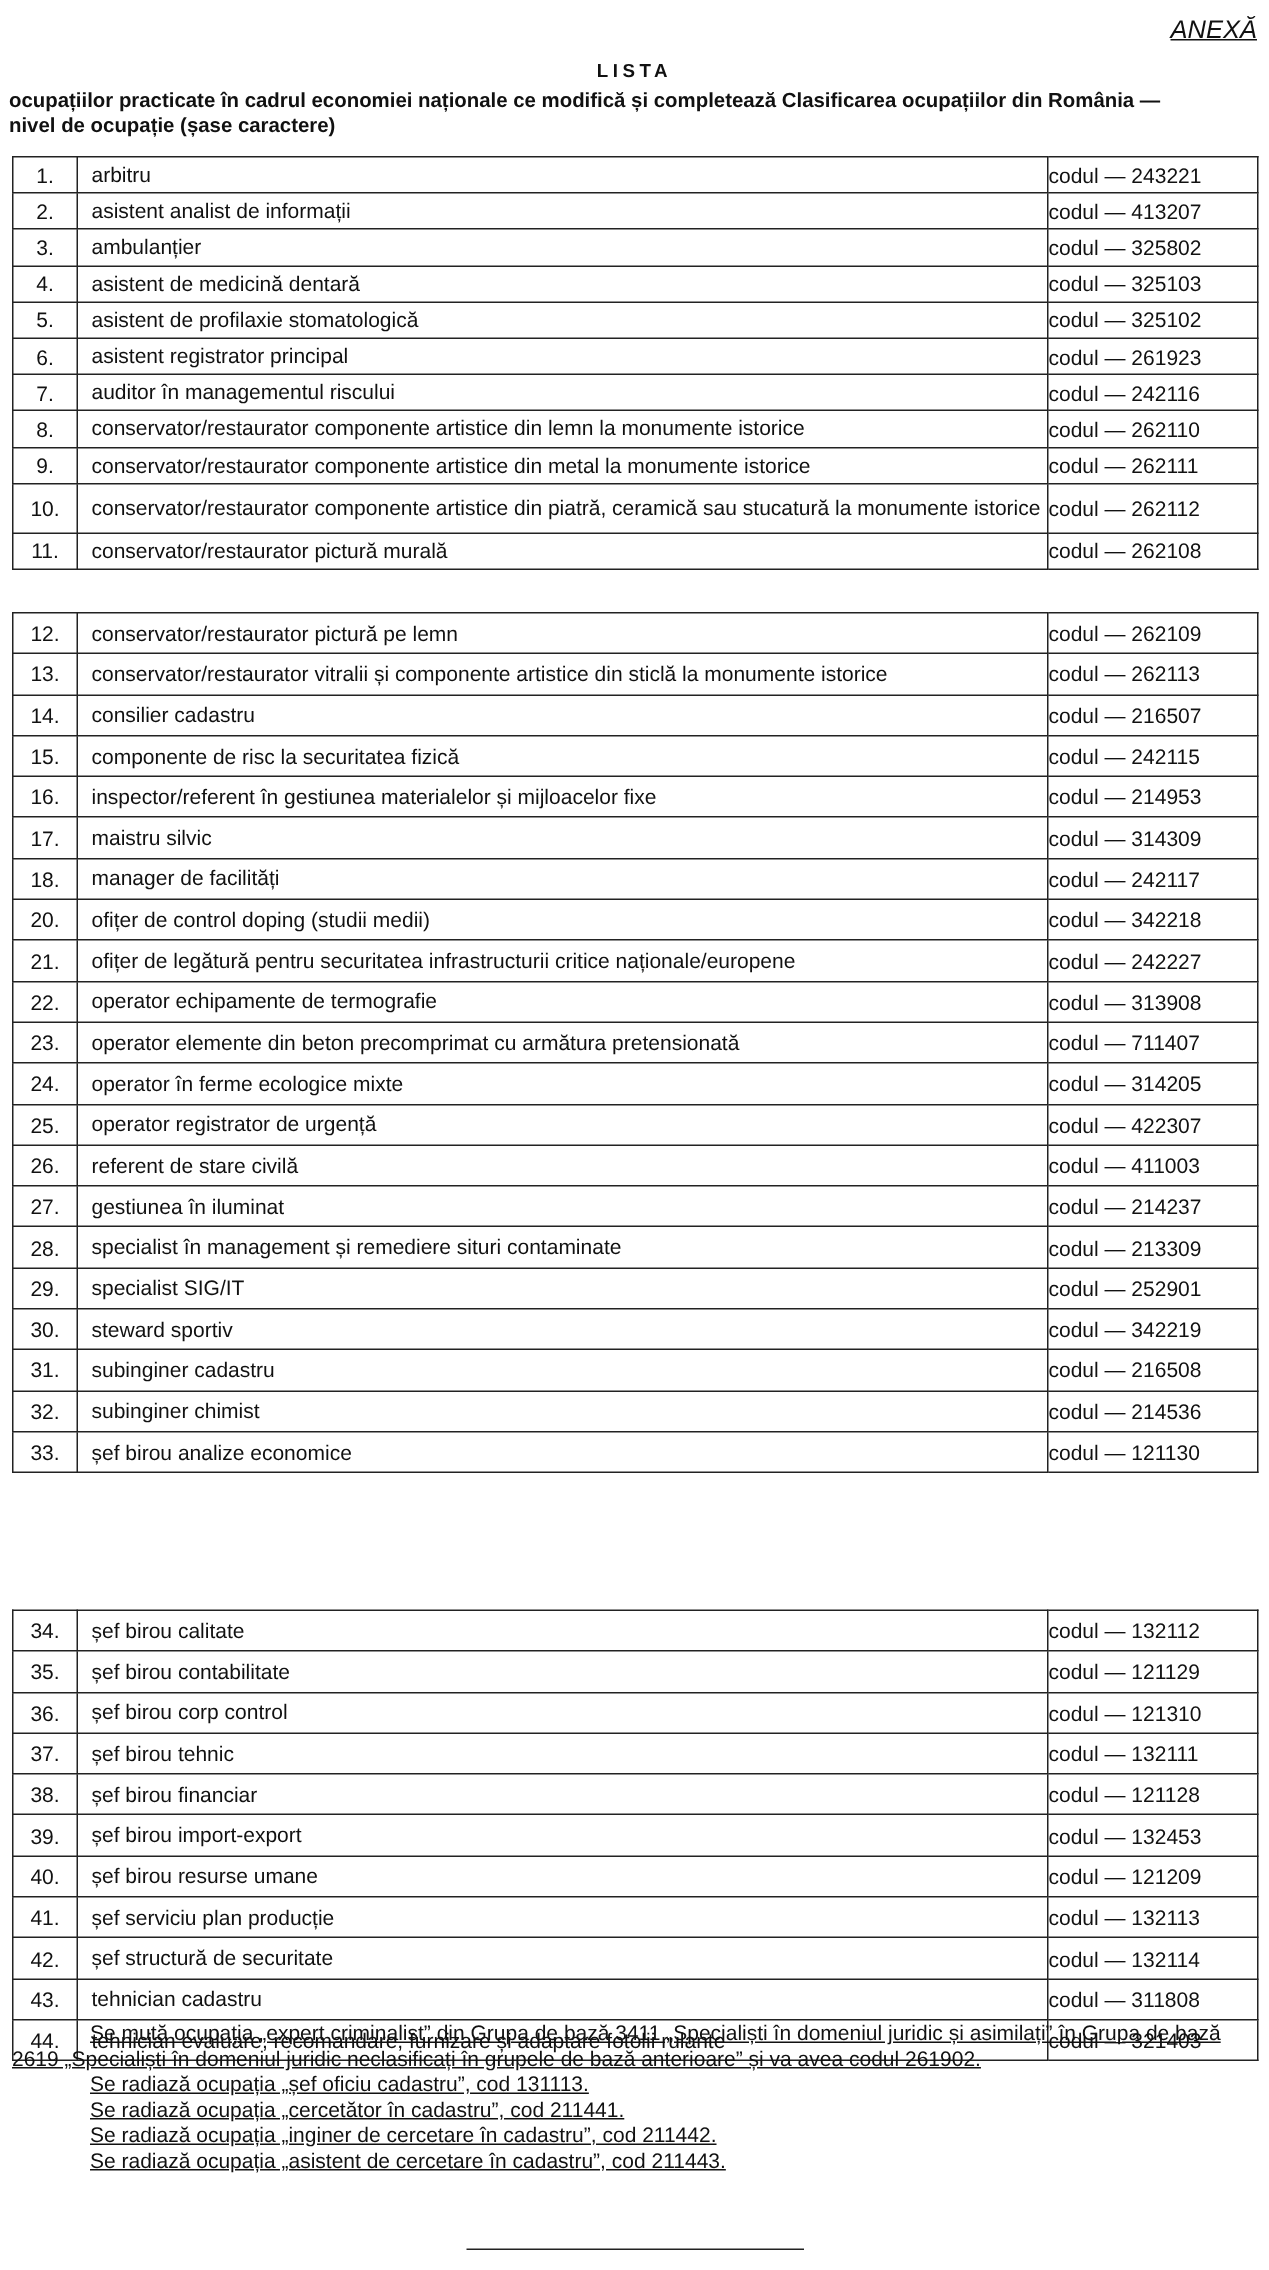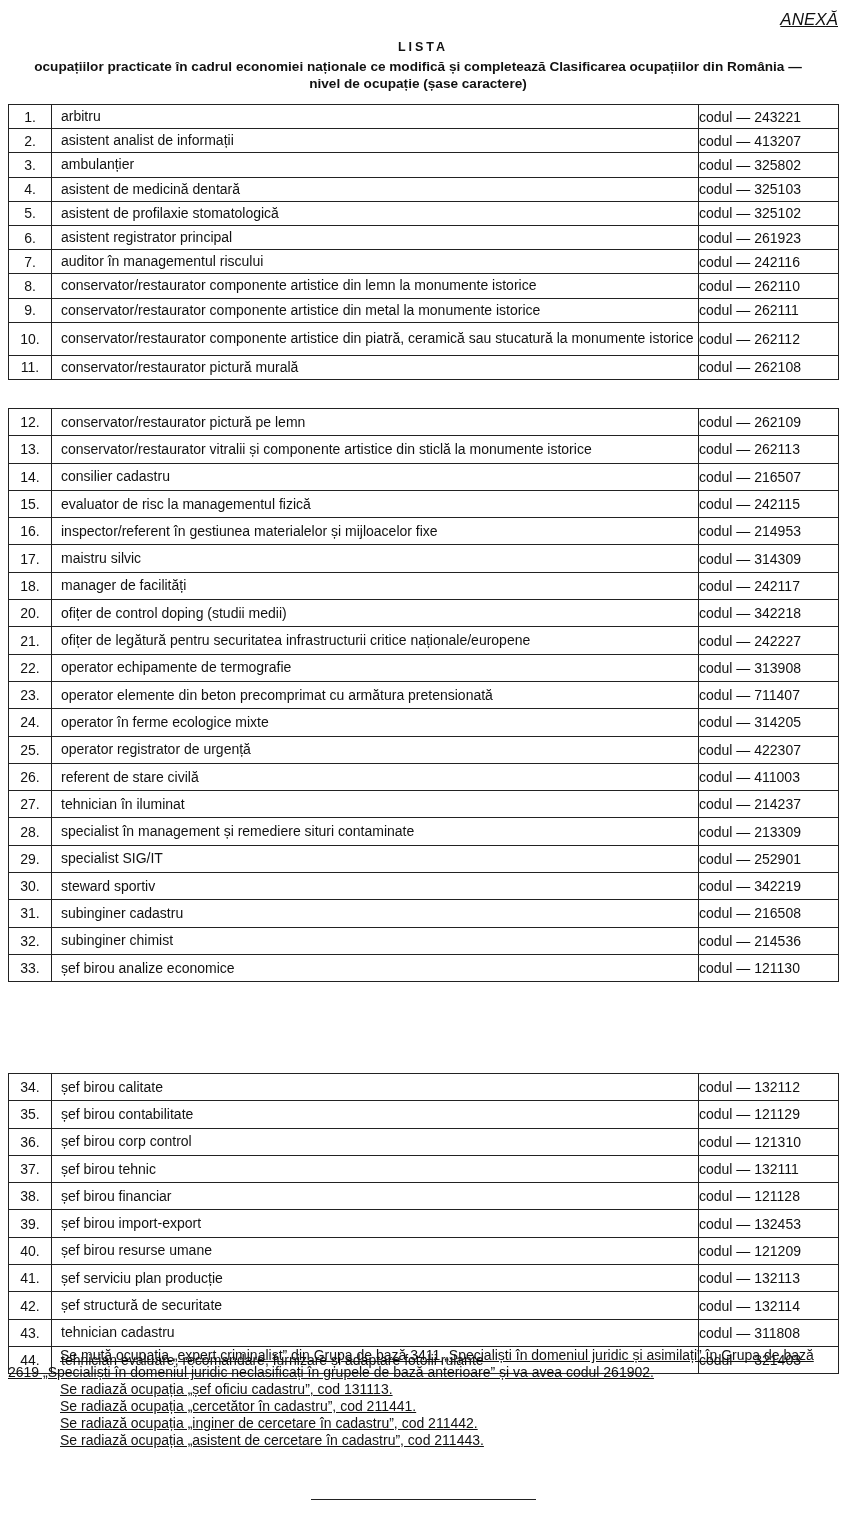--- a/index.html
+++ b/index.html
@@ -9,21 +9,21 @@
   }
   .anexa {
     position: absolute; right: 8px; top: 10px;
     font-style: italic; text-decoration: underline; font-size: 17px;
   }
   .title {
     position: absolute; left: 0; right: 0; top: 40px; text-align: center;
     font-weight: bold; font-size: 12.5px; letter-spacing: 3px;
   }
   .subtitle {
-    position: absolute; left: 6px; right: 16px; top: 58px; text-align: center;
+    position: absolute; left: 6px; right: 16px; top: 58px; 
     font-weight: bold; font-size: 13.6px; line-height: 17px;
   }
   table.occ {
     position: absolute; left: 8px; width: 831px;
     border-collapse: collapse; font-size: 14px;
   }
   table.occ td {
     border: 1.5px solid #222; padding: 0; vertical-align: middle;
   }
   td.num { width: 42px; text-align: center; }
@@ -129,21 +129,21 @@
         <td class="name">conservator/restaurator vitralii și componente artistice din sticlă la monumente istorice</td>
         <td class="code">codul — 262113</td>
       </tr>
       <tr>
         <td class="num">14.</td>
         <td class="name">consilier cadastru</td>
         <td class="code">codul — 216507</td>
       </tr>
       <tr>
         <td class="num">15.</td>
-        <td class="name">evaluator de risc la managementul fizică</td>
+        <td class="name">componente de risc la securitatea fizică</td>
         <td class="code">codul — 242115</td>
       </tr>
       <tr>
         <td class="num">16.</td>
         <td class="name">inspector/referent în gestiunea materialelor și mijloacelor fixe</td>
         <td class="code">codul — 214953</td>
       </tr>
       <tr>
         <td class="num">17.</td>
         <td class="name">maistru silvic</td>
@@ -184,21 +184,21 @@
         <td class="name">operator registrator de urgență</td>
         <td class="code">codul — 422307</td>
       </tr>
       <tr>
         <td class="num">26.</td>
         <td class="name">referent de stare civilă</td>
         <td class="code">codul — 411003</td>
       </tr>
       <tr>
         <td class="num">27.</td>
-        <td class="name">tehnician în iluminat</td>
+        <td class="name">gestiunea în iluminat</td>
         <td class="code">codul — 214237</td>
       </tr>
       <tr>
         <td class="num">28.</td>
         <td class="name">specialist în management și remediere situri contaminate</td>
         <td class="code">codul — 213309</td>
       </tr>
       <tr>
         <td class="num">29.</td>
         <td class="name">specialist SIG/IT</td>

